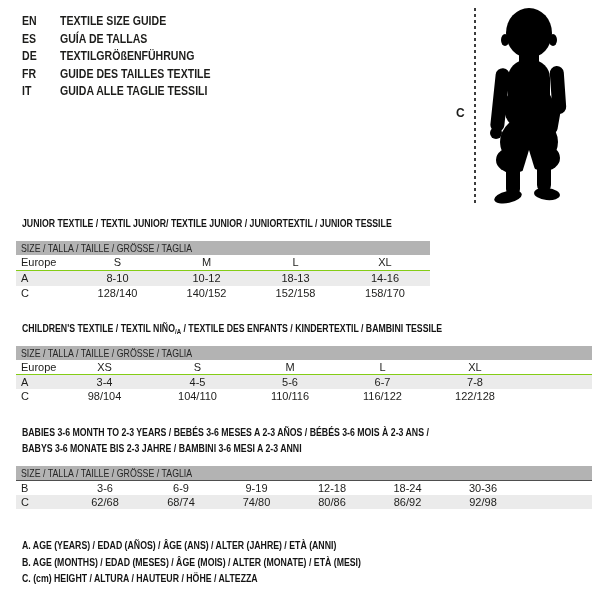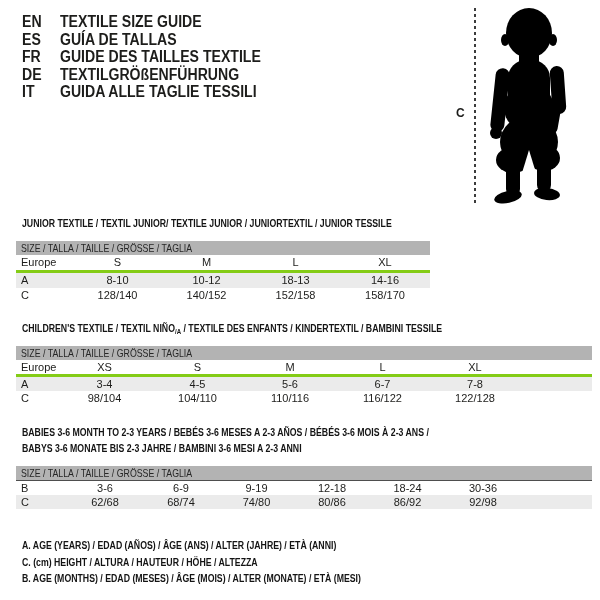--- a/index.html
+++ b/index.html
@@ -6,40 +6,40 @@
   .canvas{
     position:relative;width:600px;height:600px;background:#fff;overflow:hidden;
     font-family:"Liberation Sans",sans-serif;color:#1d1d1b;
   }
   
   .cond{display:inline-block;transform:scaleX(0.76);transform-origin:0 50%;white-space:nowrap;}
   .cond-lang{display:inline-block;transform:scaleX(0.88);transform-origin:0 50%;white-space:nowrap;}
   .cond-bar{display:inline-block;transform:scaleX(0.80);transform-origin:0 50%;white-space:nowrap;}
 
   
-  .languages{position:absolute;left:22px;top:13px;font-weight:bold;font-size:16px;line-height:17.6px;text-decoration:underline;}
+  .languages{position:absolute;left:22px;top:13px;font-weight:bold;font-size:12px;line-height:17.6px;text-decoration:underline;}
   .lang-row{display:flex;}
   .lang-code{width:38px;flex:0 0 38px;}
 
   
   .fig-dash{position:absolute;left:474px;top:8px;width:2px;height:198px;
     background:repeating-linear-gradient(to bottom,#3c3c3c 0 3px,transparent 3px 6px);}
   .fig-c{position:absolute;left:456px;top:106px;font-weight:bold;font-size:12px;}
   .fig-svg{position:absolute;left:481px;top:6px;}
 
   
   .sec-title{position:absolute;left:22px;font-weight:bold;font-size:11.5px;line-height:15.5px;color:#141414;white-space:nowrap;}
   .sub{font-size:8px;vertical-align:-2px;}
 
   
   table.sizes{position:absolute;border-collapse:collapse;table-layout:fixed;font-size:11px;color:#1d1d1b;}
   table.sizes td{padding:0;height:15px;text-align:center;vertical-align:middle;line-height:1;white-space:nowrap;overflow:visible;}
   table.sizes td.lbl{text-align:left;padding-left:5px;}
   table.sizes tr.bar td{background:#b3b3b3;height:14px;text-align:left;padding-left:5px;color:#262626;}
-  table.sizes tr.hdr td{border-bottom:3px solid #84cc16;}
+  table.sizes tr.hdr td{border-bottom:1px solid #84cc16;}
   table.sizes tr.alt td{background:#ebebeb;}
   table.sizes.bar-line tr.bar td{border-bottom:1px solid #4e4e4e;}
   #tbl-junior{left:16px;top:241px;width:414px;}
   #tbl-children{left:16px;top:346px;width:576px;}
   #tbl-children td{height:14px;}
   #tbl-babies{left:16px;top:466px;width:576px;}
   #tbl-babies td{height:14px;}
 
   
   .footnotes{position:absolute;left:22px;top:537px;font-weight:bold;font-size:11.5px;line-height:16.5px;color:#141414;}
@@ -52,26 +52,26 @@
   <div class="languages">
     <div class="lang-row">
       <span class="lang-code"><span class="cond-lang">EN</span></span>
       <span><span class="cond-lang">TEXTILE SIZE GUIDE</span></span>
     </div>
     <div class="lang-row">
       <span class="lang-code"><span class="cond-lang">ES</span></span>
       <span><span class="cond-lang">GUÍA DE TALLAS</span></span>
     </div>
     <div class="lang-row">
+      <span class="lang-code"><span class="cond-lang">DE</span></span>
+      <span><span class="cond-lang">TEXTILGRÖßENFÜHRUNG</span></span>
+    </div>
+    <div class="lang-row">
       <span class="lang-code"><span class="cond-lang">FR</span></span>
       <span><span class="cond-lang">GUIDE DES TAILLES TEXTILE</span></span>
-    </div>
-    <div class="lang-row">
-      <span class="lang-code"><span class="cond-lang">DE</span></span>
-      <span><span class="cond-lang">TEXTILGRÖßENFÜHRUNG</span></span>
     </div>
     <div class="lang-row">
       <span class="lang-code"><span class="cond-lang">IT</span></span>
       <span><span class="cond-lang">GUIDA ALLE TAGLIE TESSILI</span></span>
     </div>
   </div>
 
   <div class="fig-dash"></div>
   <span class="fig-c">C</span>
   <svg class="fig-svg" width="98" height="202" viewBox="0 0 98 202" aria-hidden="true">
@@ -220,17 +220,17 @@
       <td>80/86</td>
       <td>86/92</td>
       <td>92/98</td>
       <td></td>
     </tr>
   </tbody>
     </table>
 
   <div class="footnotes">
     <div><span class="cond">A. AGE (YEARS) / EDAD (AÑOS) / ÂGE (ANS) / ALTER (JAHRE) / ETÀ (ANNI)</span></div>
+    <div><span class="cond">B. AGE (MONTHS) / EDAD (MESES) / ÂGE (MOIS) / ALTER (MONATE) / ETÀ (MESI)</span></div>
     <div><span class="cond">C. (cm) HEIGHT / ALTURA / HAUTEUR / HÖHE / ALTEZZA</span></div>
-    <div><span class="cond">B. AGE (MONTHS) / EDAD (MESES) / ÂGE (MOIS) / ALTER (MONATE) / ETÀ (MESI)</span></div>
   </div>
 
 </div>
 
 </body></html>

